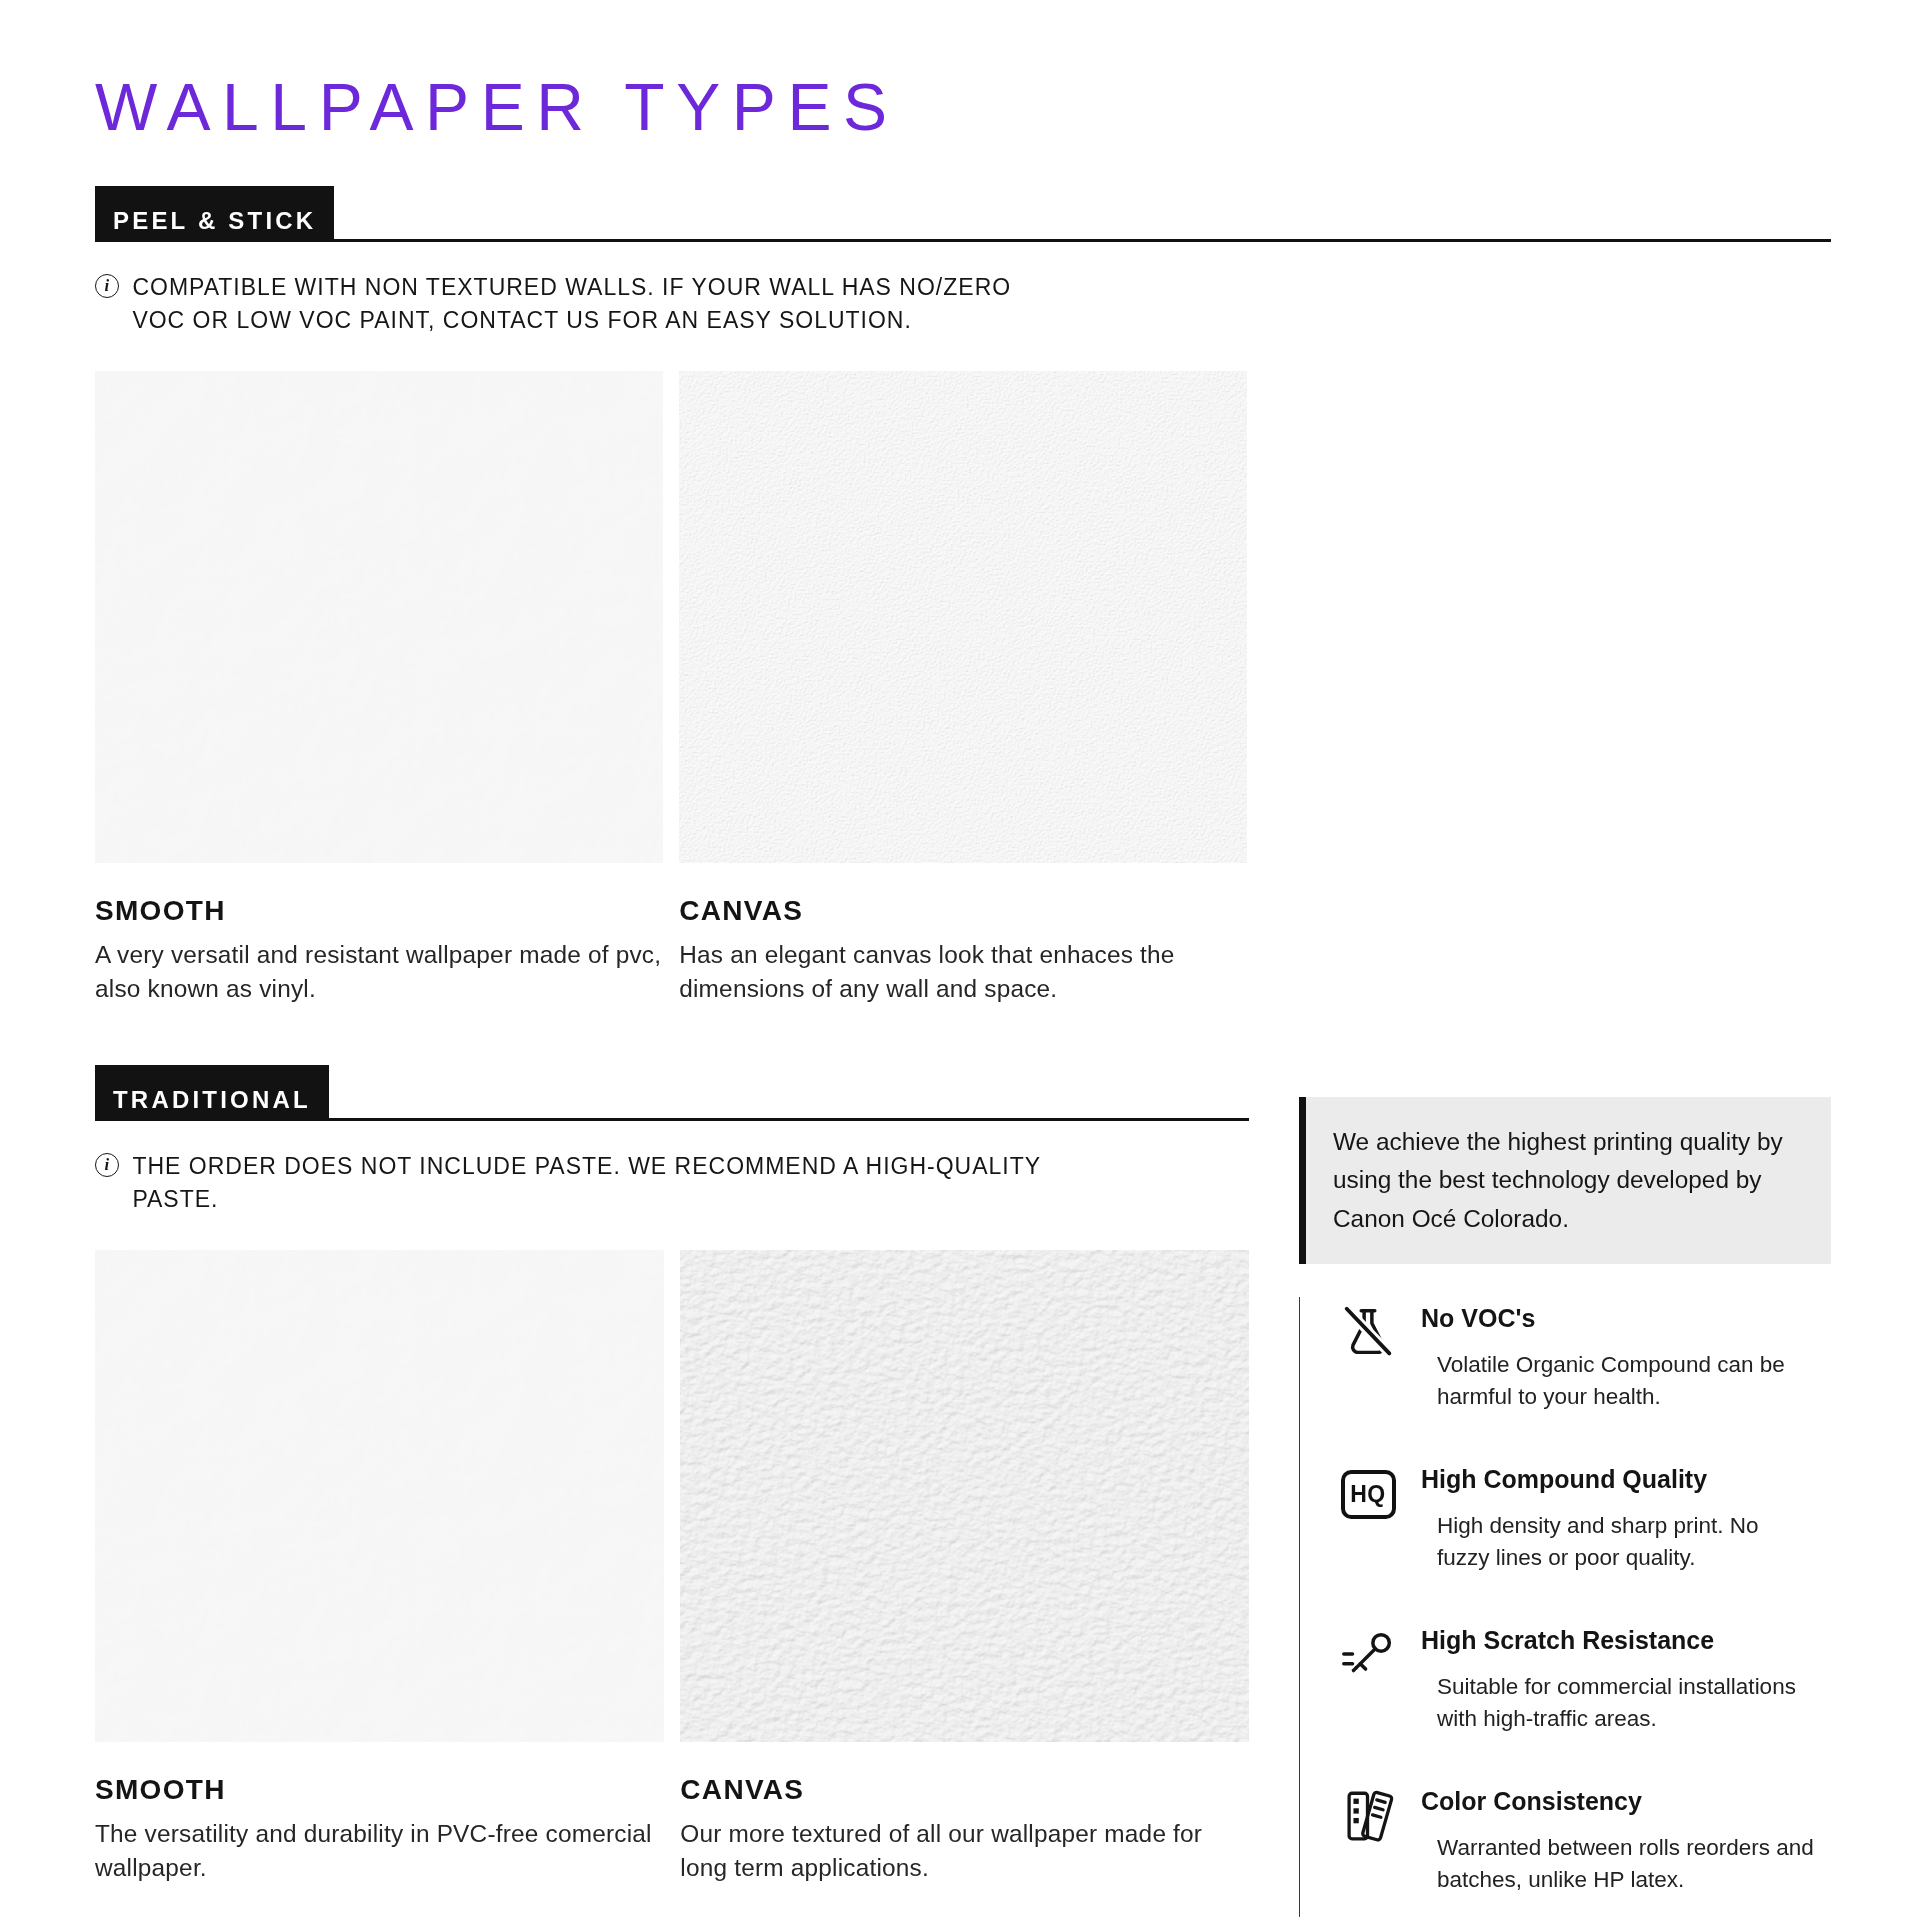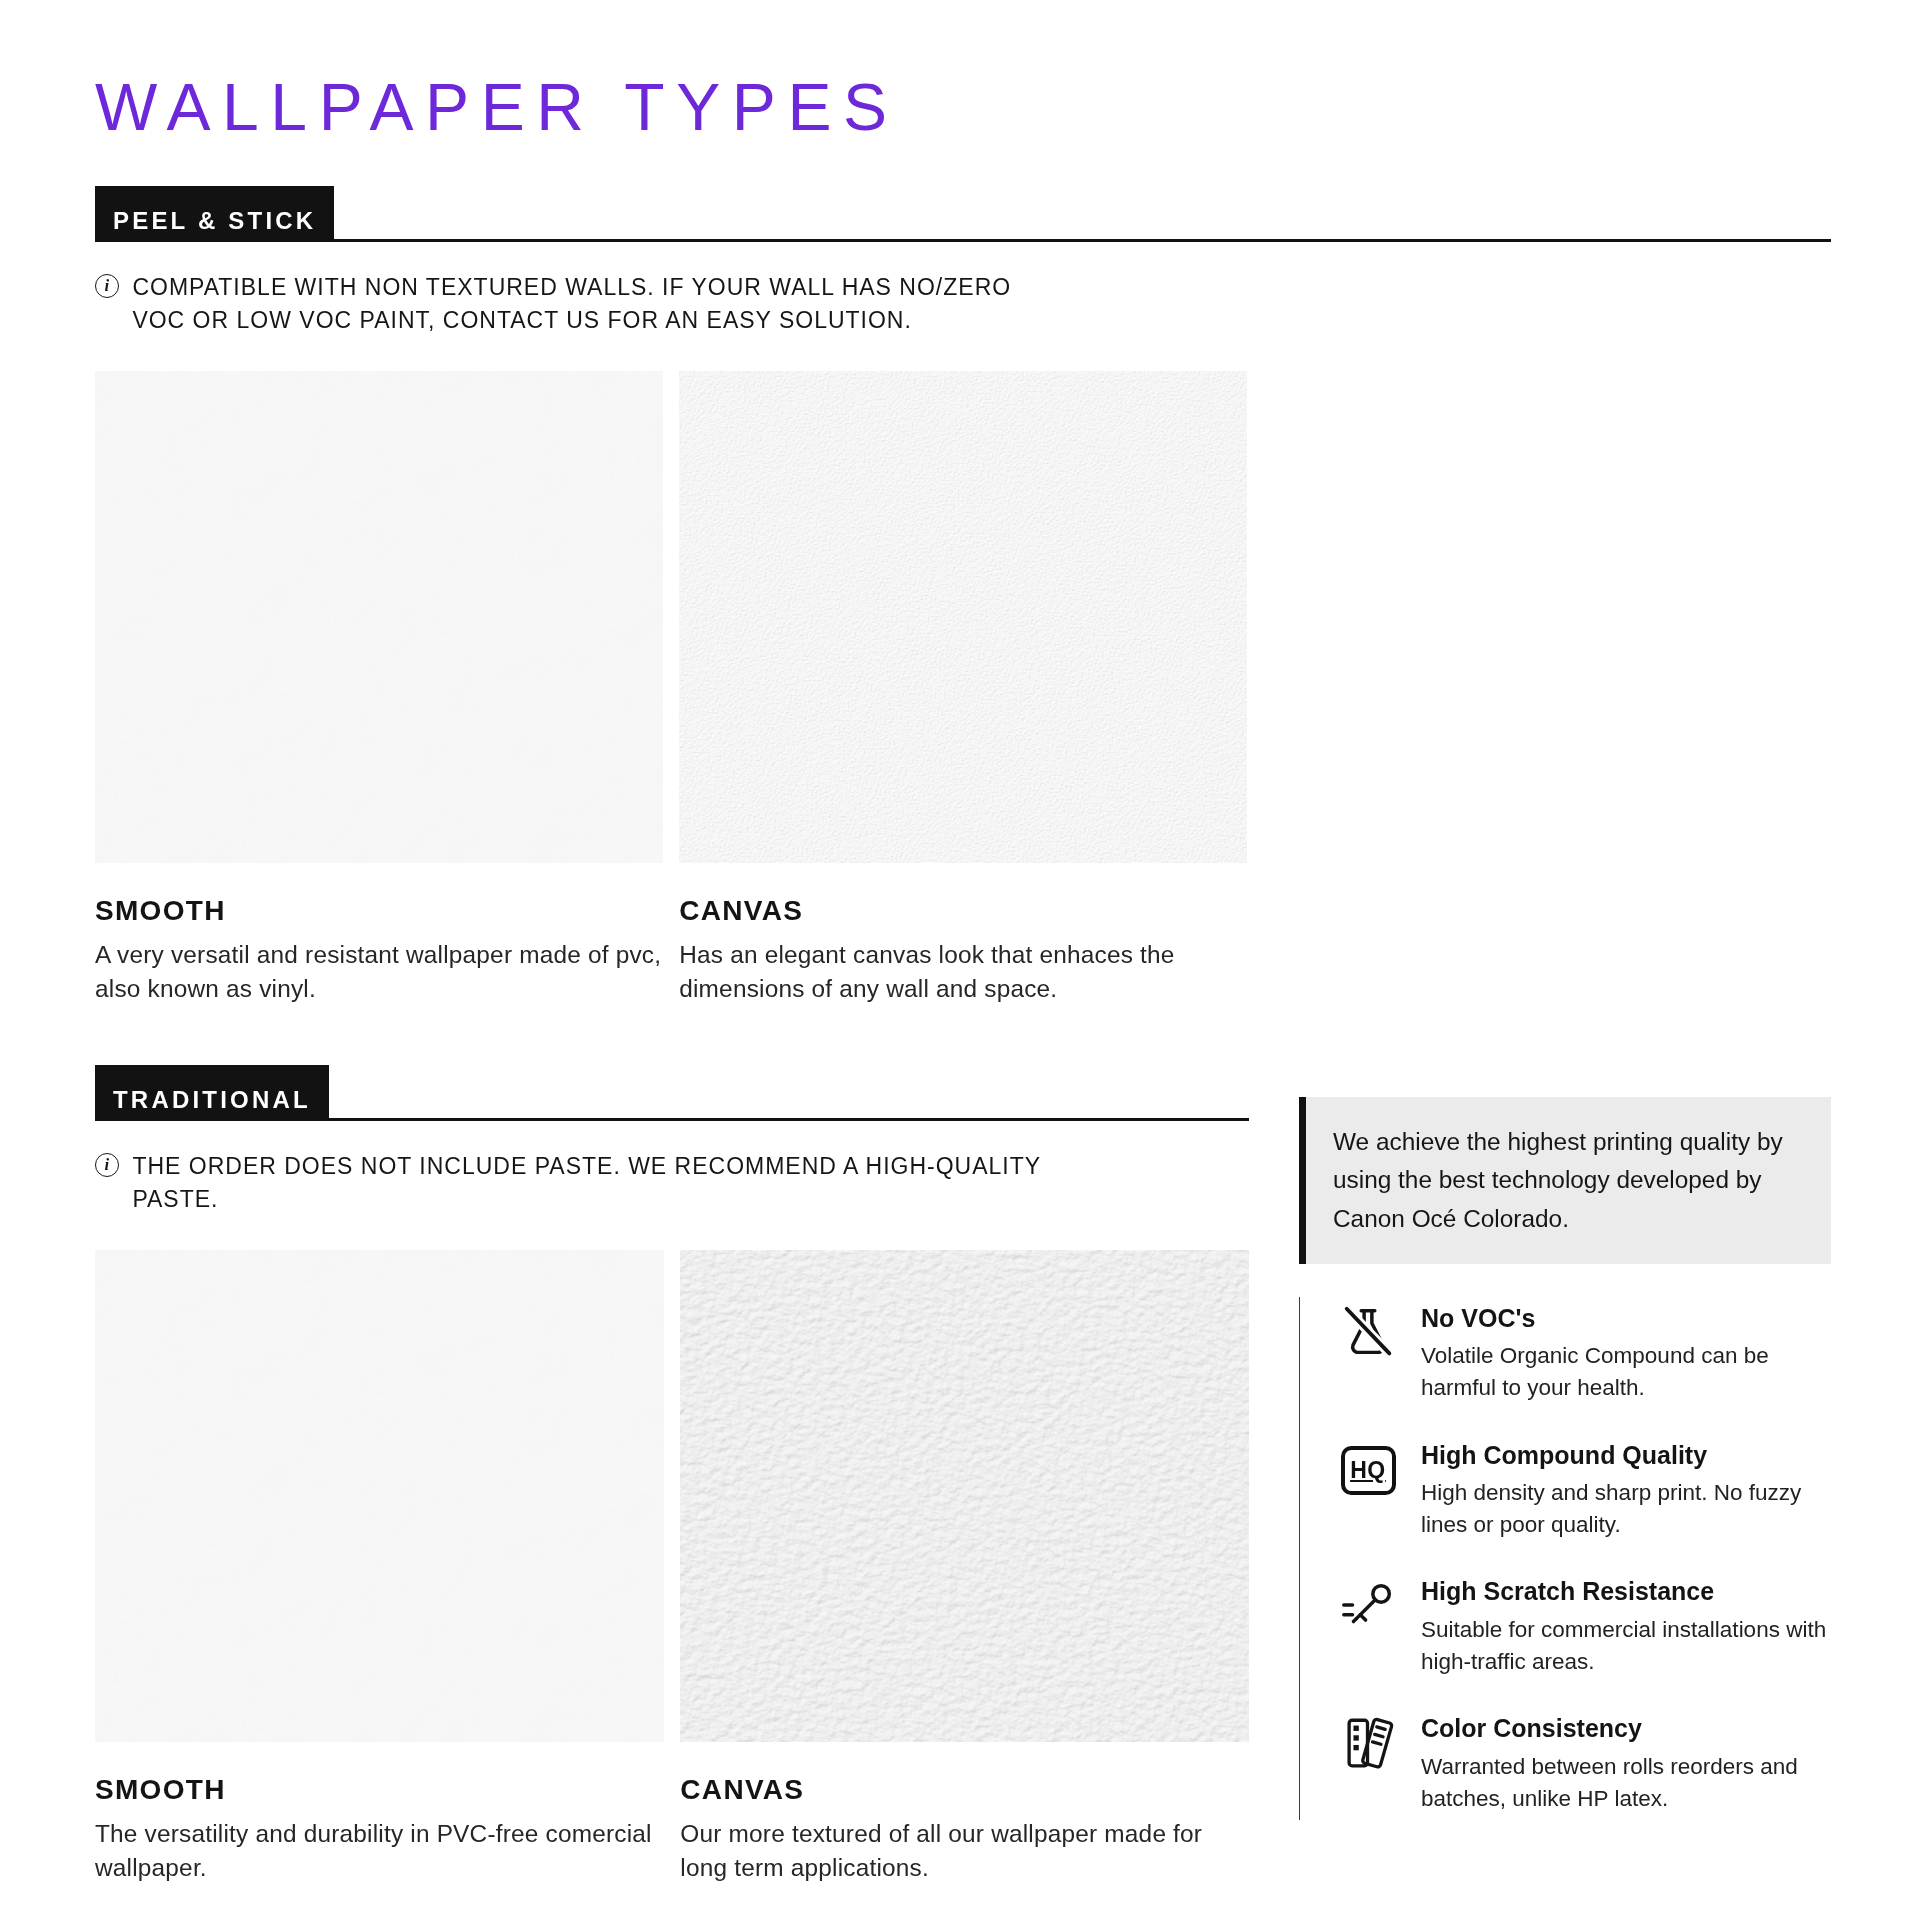--- a/index.html
+++ b/index.html
@@ -97,24 +97,23 @@
   .f-icon { flex: none; width: 62px; height: 62px; display: flex; align-items: center; justify-content: center; }
   .f-icon svg { width: 62px; height: 62px; }
   .hq-badge {
     width: 55px; height: 49px;
     border: 4.5px solid #111111;
     border-radius: 10.3px;
     display: flex; align-items: center; justify-content: center;
     font-size: 23px; font-weight: 800; letter-spacing: 0.6px;
     box-sizing: border-box;
     color: #111111;
-    text-decoration: underline;
   }
   .f-title { margin: 1.3px 0 7.7px; font-size: 25px; font-weight: 700; color: #141414; }
-  .f-desc { margin: 0; font-size: 22.5px; line-height: 1.42; color: #222222; max-width: 417px; }
+  .f-desc { margin: 16px; font-size: 22.5px; line-height: 1.42; color: #222222; max-width: 417px; }
 
   .bottom-rule { margin-top: 56px; height: 1.9px; background: #8a8a8a; width: 100%; }
   .footer-marks { margin-top: 16.7px; padding-left: 764px; color: #b9b9b9; font-size: 22px; letter-spacing: 7.7px; }
 </style>
 </head>
 <body>
 
 <svg width="0" height="0" style="position:absolute" aria-hidden="true">
   <defs>
     <filter id="tex-smooth" x="-5%" y="-5%" width="110%" height="110%">

